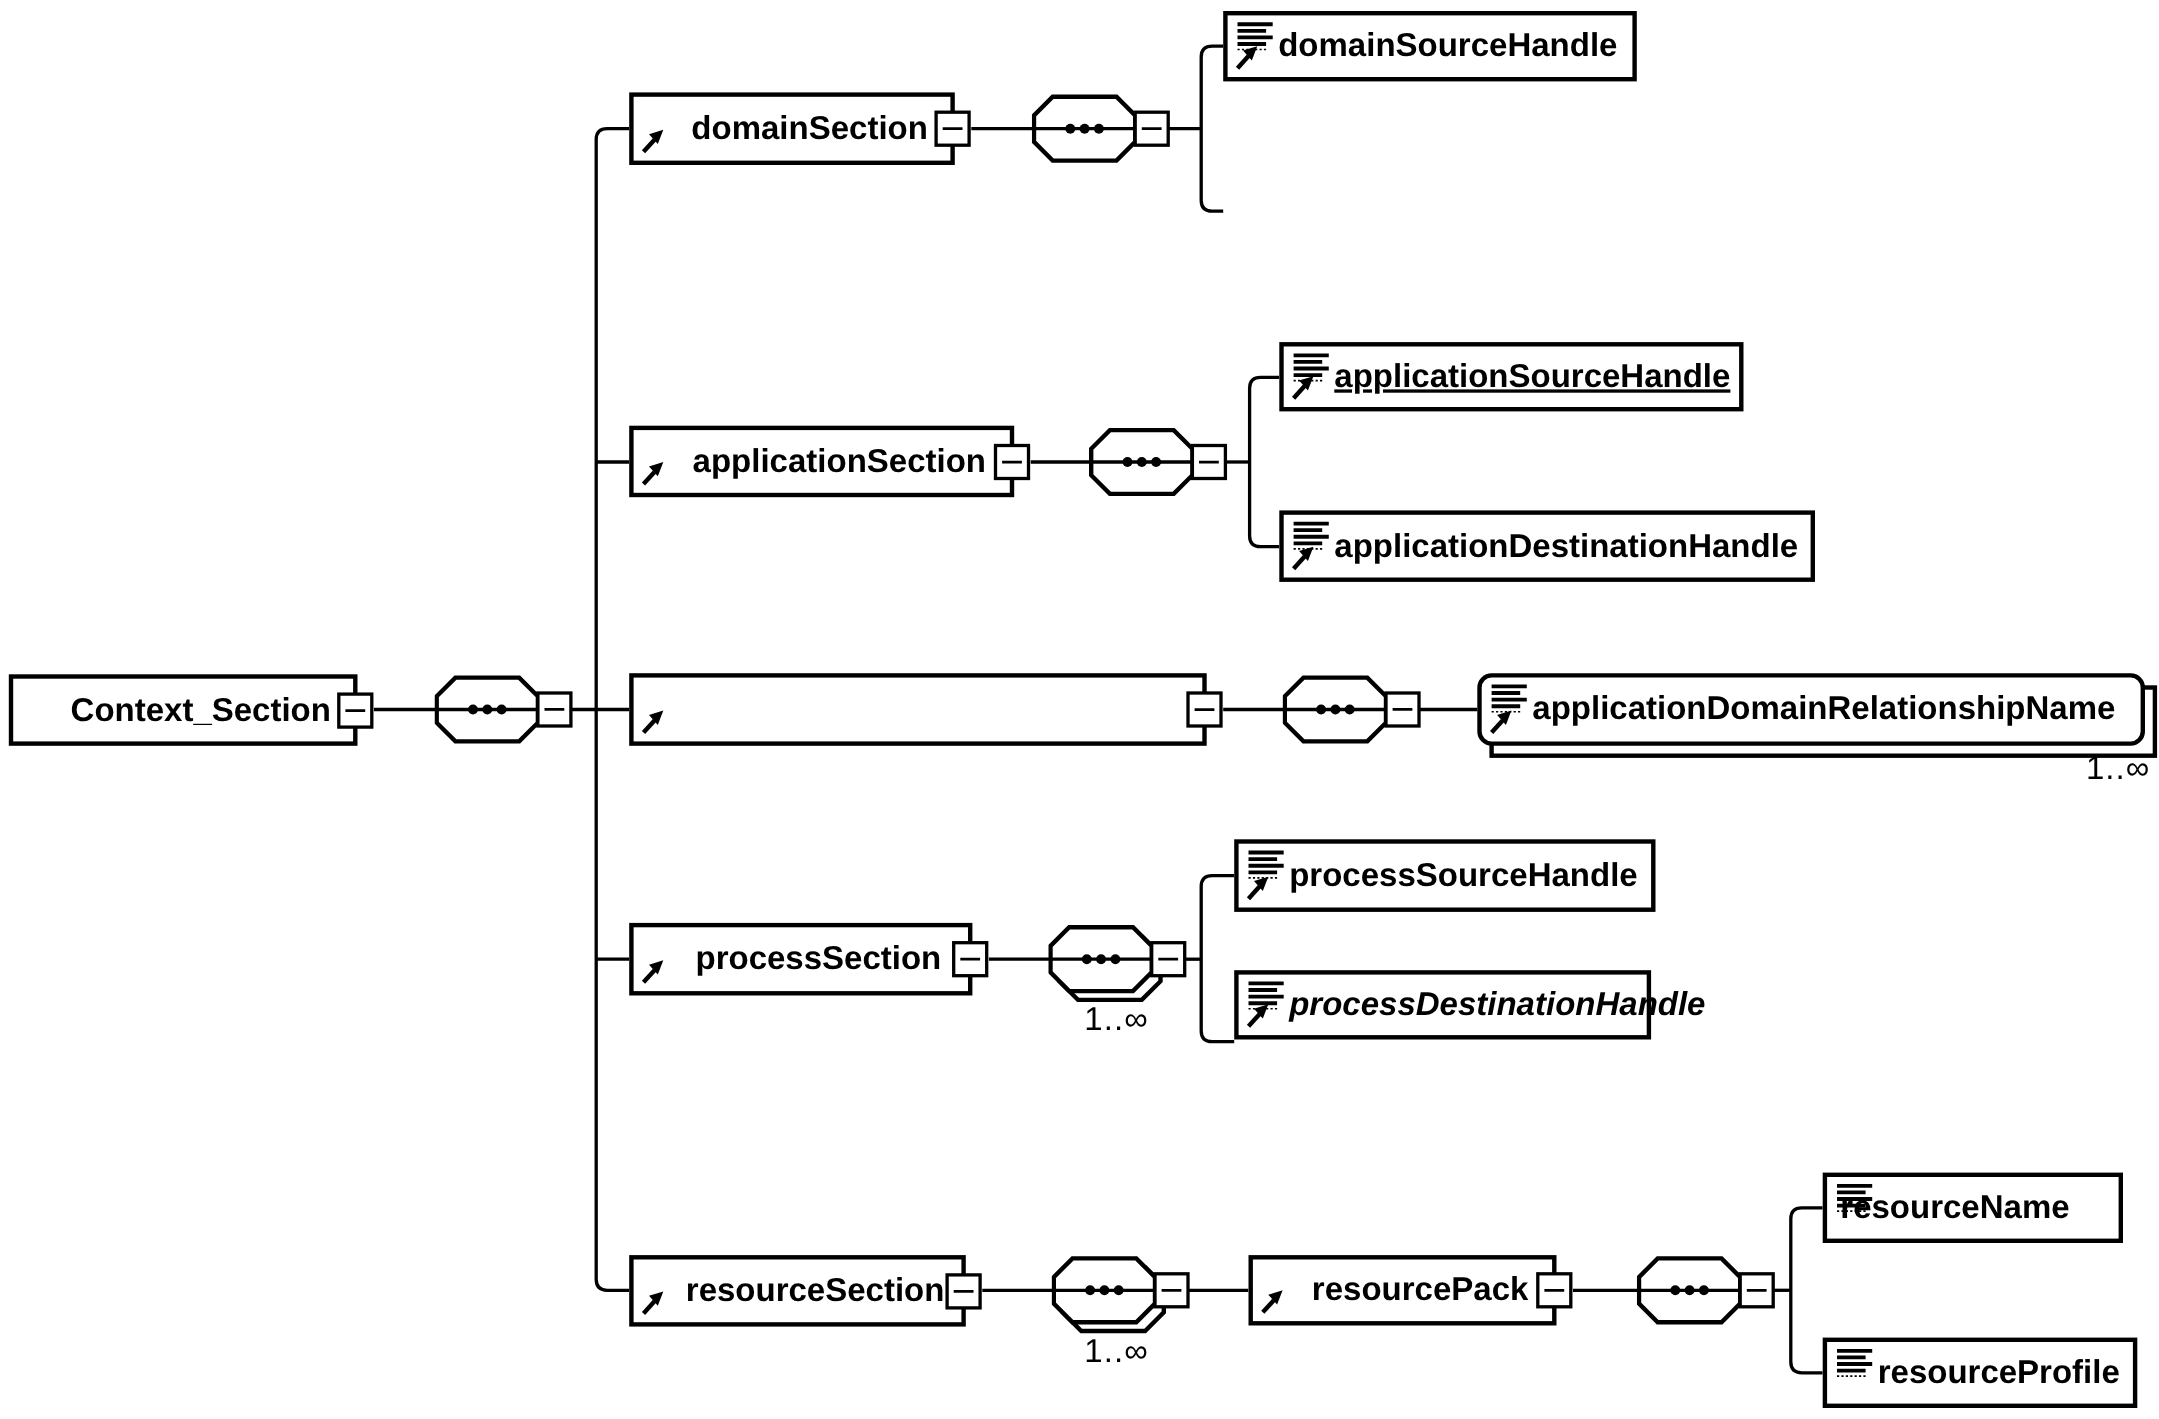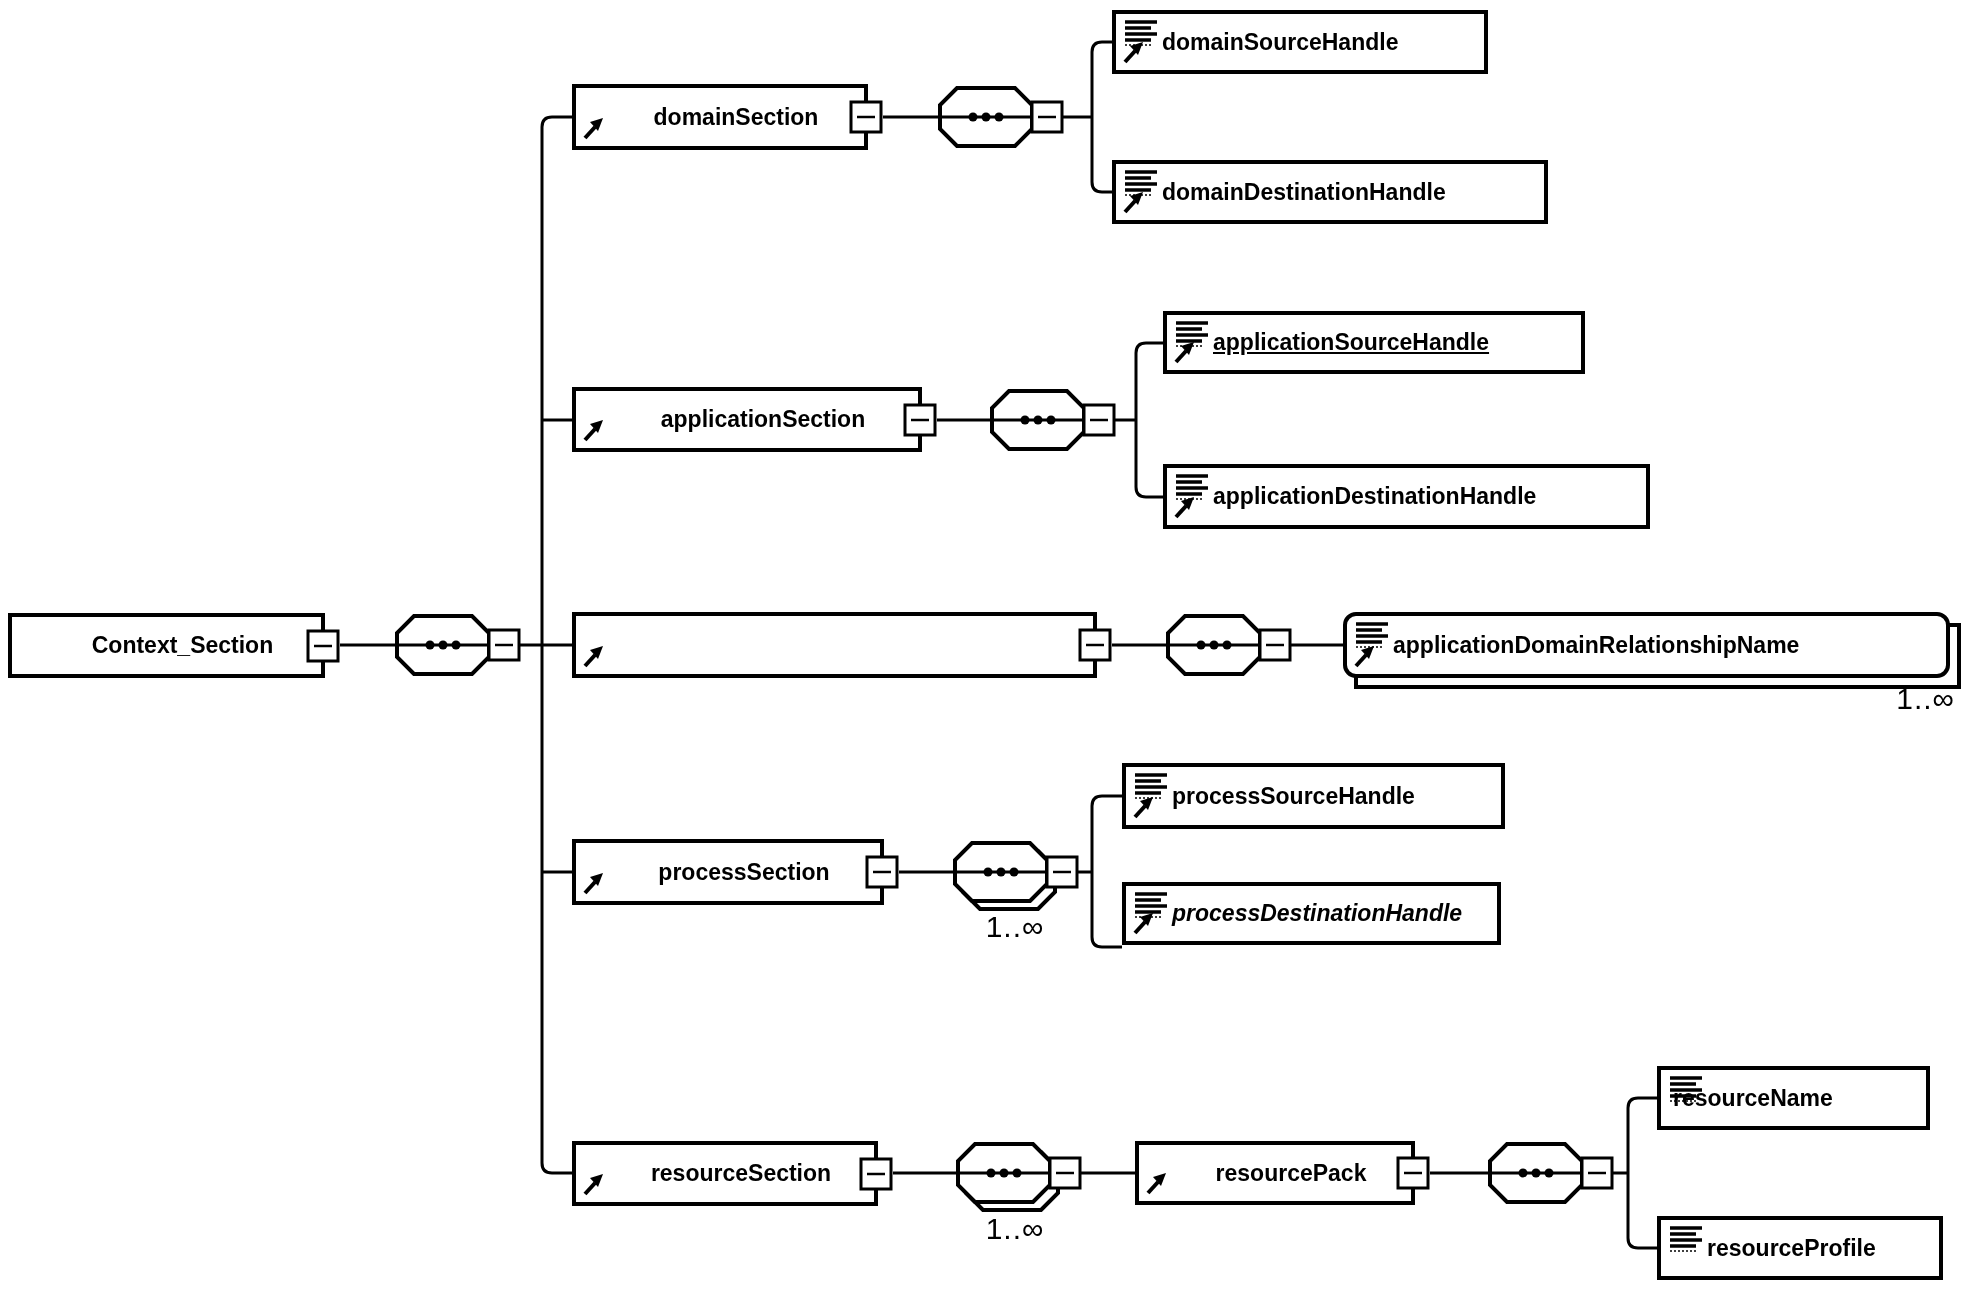--- a/index.html
+++ b/index.html
@@ -1,20 +1,20 @@
 <!DOCTYPE html>
 <html><head>
 <meta charset="utf-8">
 <style>
   html,body{margin:0;padding:0;background:#fff;}
   #stage{position:relative;width:1963px;height:1290px;background:#fff;overflow:hidden;
          font-family:"Liberation Sans",sans-serif;color:#000;}
   #wires{position:absolute;left:0;top:0;width:1963px;height:1290px;pointer-events:none;}
   .box{position:absolute;background:#fff;border:4px solid #000;box-sizing:border-box;
-       display:flex;align-items:center;font-weight:bold;font-size:23px;white-space:nowrap;}
+       display:flex;align-items:center;font-weight:bold;font-size:30px;white-space:nowrap;}
   .box.centered{justify-content:center;padding-left:32px;}
   .box.lefted{padding-left:46px;}
   .shadow-box{position:absolute;background:#fff;border:4px solid #000;box-sizing:border-box;}
   .oct{position:absolute;}
   .sq{position:absolute;right:-20px;top:50%;margin-top:-18px;width:36px;height:36px;}
   .icon-lines{position:absolute;left:7px;top:5px;}
   .icon-arrow{position:absolute;left:5px;bottom:4px;}
   .occ{position:absolute;font-size:30px;font-weight:normal;letter-spacing:1px;}
   .occ.center{text-align:center;}
   .occ.right{text-align:right;}
@@ -202,34 +202,20 @@
       <line x1="2" y1="21" x2="28" y2="21" stroke="#000" stroke-width="3.5"></line>
       <line x1="2" y1="26" x2="30" y2="26" stroke="#000" stroke-width="1.5" stroke-dasharray="2,2"></line>
     </svg>
     <svg class="icon-arrow" width="26" height="26" viewBox="0 0 26 26">
       <line x1="4" y1="22" x2="14" y2="11" stroke="#000" stroke-width="4"></line>
       <polygon points="22,2 9,6 17,15" fill="#000"></polygon>
     </svg>
     <span>domainSourceHandle</span>
   </div>
 
-  <div class="box lefted" style="left:1112px;top:160px;width:436px;height:64px;">
-    <svg class="icon-lines" width="36" height="28" viewBox="0 0 36 28">
-      <line x1="2" y1="3" x2="34" y2="3" stroke="#000" stroke-width="3.5"></line>
-      <line x1="2" y1="9" x2="28" y2="9" stroke="#000" stroke-width="3.5"></line>
-      <line x1="2" y1="15" x2="34" y2="15" stroke="#000" stroke-width="3.5"></line>
-      <line x1="2" y1="21" x2="28" y2="21" stroke="#000" stroke-width="3.5"></line>
-      <line x1="2" y1="26" x2="30" y2="26" stroke="#000" stroke-width="1.5" stroke-dasharray="2,2"></line>
-    </svg>
-    <svg class="icon-arrow" width="26" height="26" viewBox="0 0 26 26">
-      <line x1="4" y1="22" x2="14" y2="11" stroke="#000" stroke-width="4"></line>
-      <polygon points="22,2 9,6 17,15" fill="#000"></polygon>
-    </svg>
-    <span>domainDestinationHandle</span>
-  </div>
 
   <div class="box lefted" style="left:1163px;top:311px;width:422px;height:63px;text-decoration:underline;">
     <svg class="icon-lines" width="36" height="28" viewBox="0 0 36 28">
       <line x1="2" y1="3" x2="34" y2="3" stroke="#000" stroke-width="3.5"></line>
       <line x1="2" y1="9" x2="28" y2="9" stroke="#000" stroke-width="3.5"></line>
       <line x1="2" y1="15" x2="34" y2="15" stroke="#000" stroke-width="3.5"></line>
       <line x1="2" y1="21" x2="28" y2="21" stroke="#000" stroke-width="3.5"></line>
       <line x1="2" y1="26" x2="30" y2="26" stroke="#000" stroke-width="1.5" stroke-dasharray="2,2"></line>
     </svg>
     <svg class="icon-arrow" width="26" height="26" viewBox="0 0 26 26">

